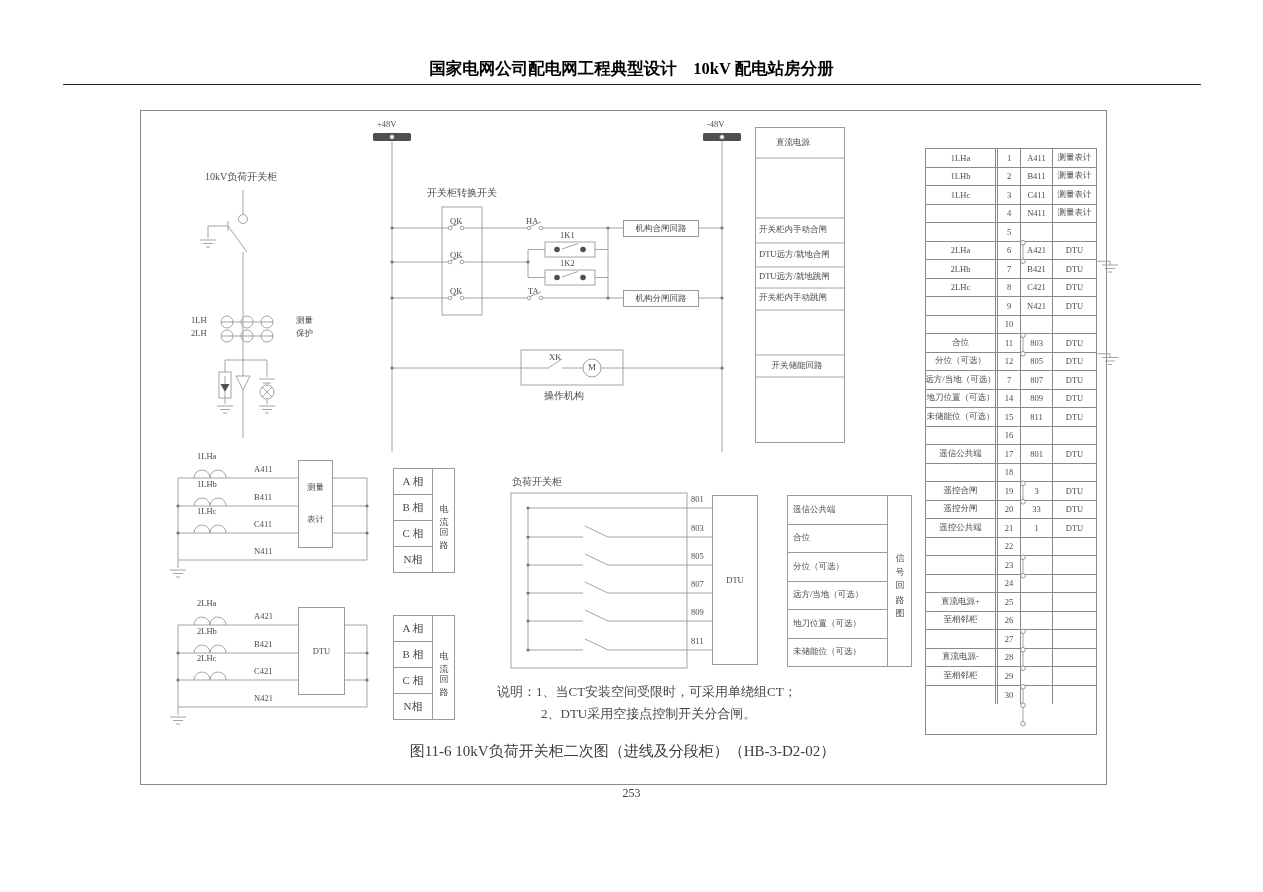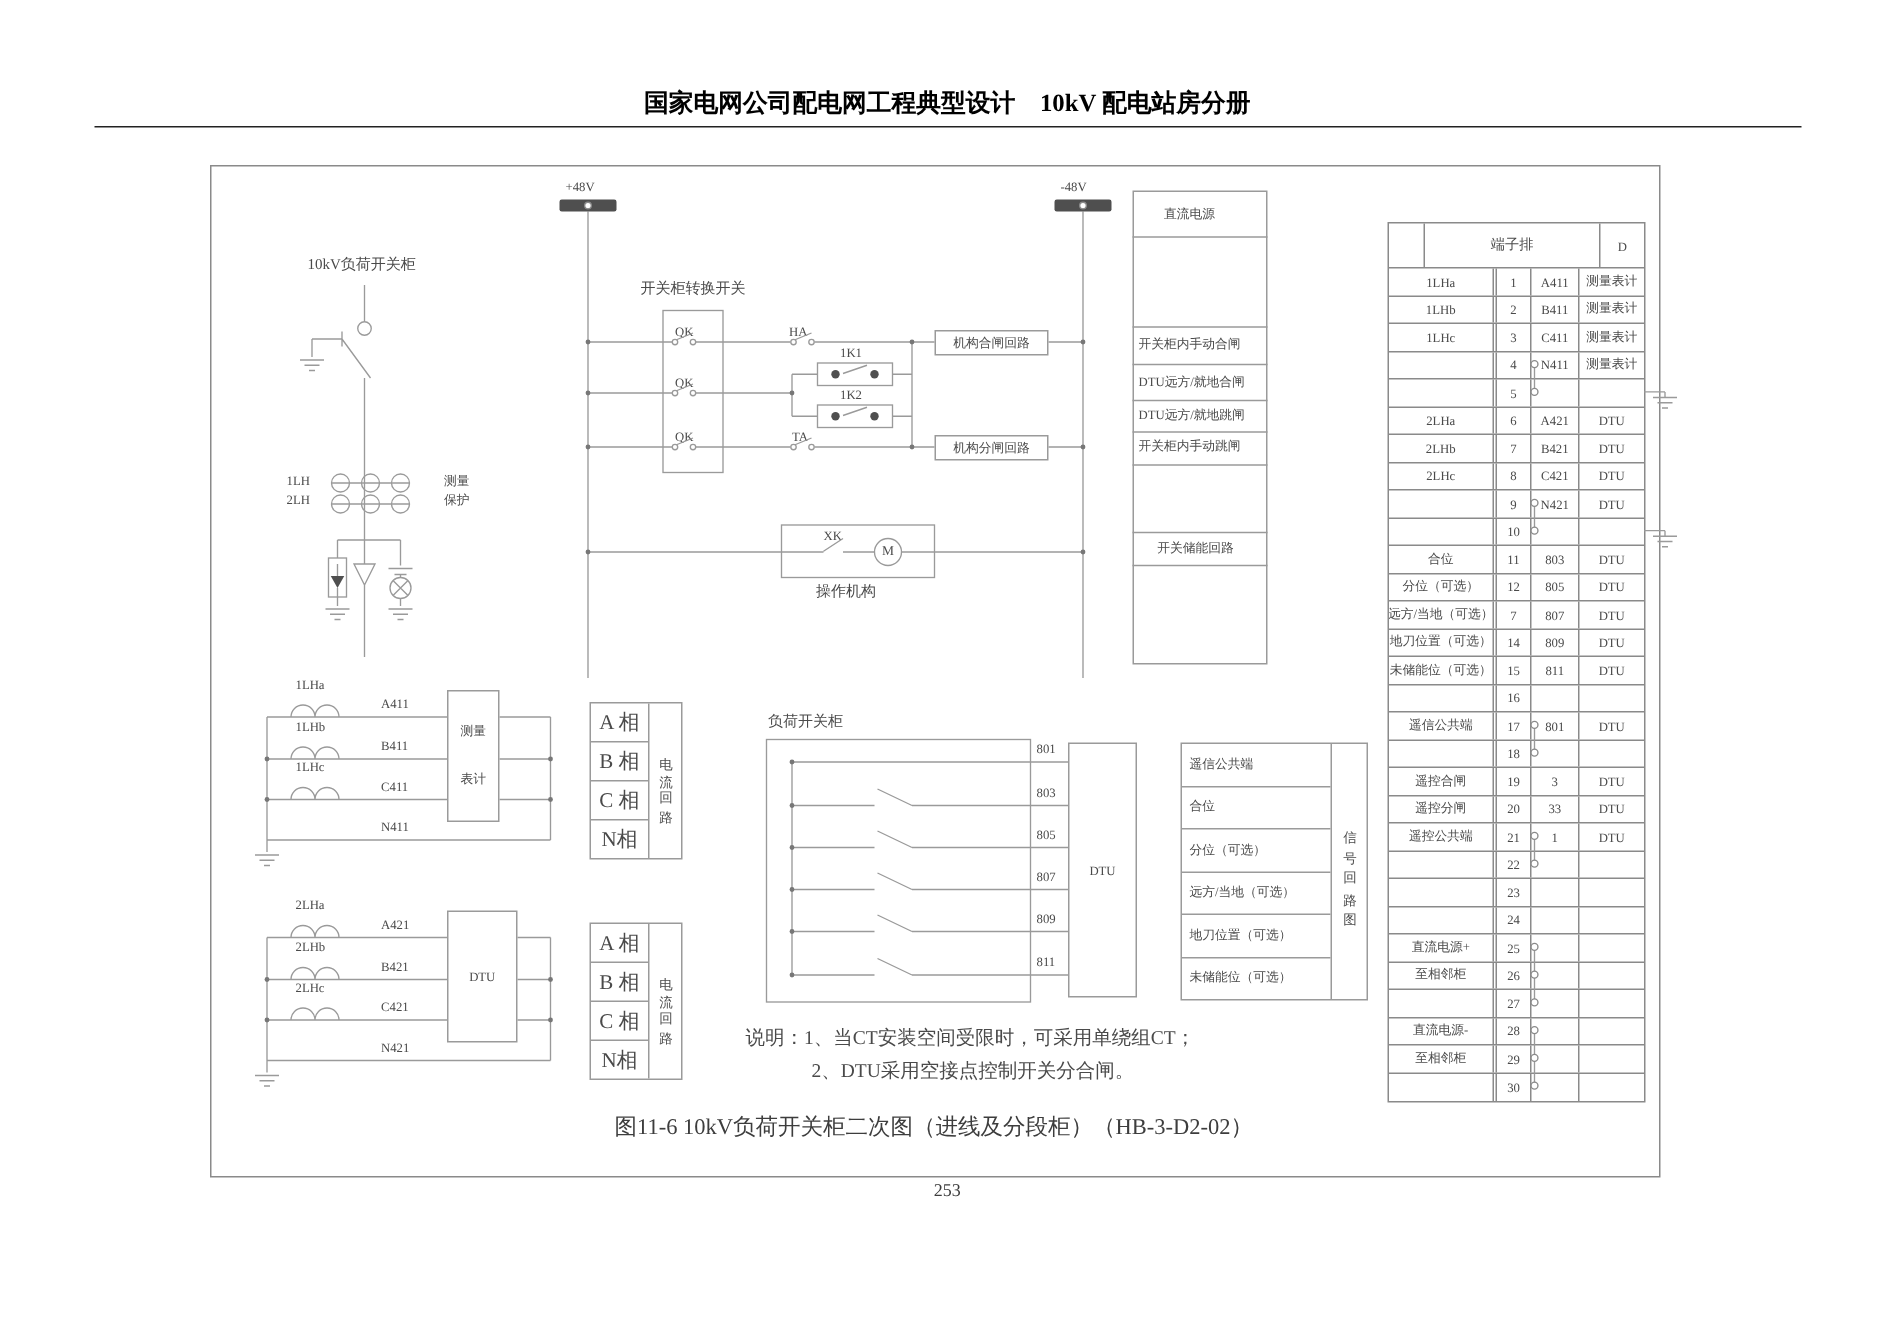--- a/index.html
+++ b/index.html
@@ -42,21 +42,21 @@
            padding-left:5px;font-size:8.5px;box-sizing:border-box;}
   .sig-row:last-of-type{border-bottom:none;}
   .vside{border-left:1px solid #9a9a9a;display:flex;align-items:center;justify-content:center;
          font-size:9px;writing-mode:vertical-lr;text-orientation:upright;box-sizing:border-box;}
   .sig .vside{width:24px;letter-spacing:14px;}
   
   .ph{position:absolute;width:62px;height:105px;border:1px solid #9a9a9a;display:flex;z-index:2;
       box-sizing:border-box;background:#fff;}
   .ph-rows{flex:1;display:flex;flex-direction:column;}
   .ph-row{flex:1;border-bottom:1px solid #9a9a9a;display:flex;align-items:center;
-          justify-content:center;font-size:14px;box-sizing:border-box;}
+          justify-content:center;font-size:11px;box-sizing:border-box;}
   .ph-row:last-of-type{border-bottom:none;}
   .ph .vside{width:22px;letter-spacing:12px;}
   .caption{position:absolute;left:140px;width:965px;top:742px;text-align:center;font-size:15px;
            color:#3d3d3d;z-index:2;}
   .pageno{position:absolute;left:0;right:0;top:786px;text-align:center;font-size:12px;
           color:#3d3d3d;z-index:2;}
 </style>
 </head>
 <body>
 
@@ -213,21 +213,21 @@
   <div class="lbl f8" style="left:450px;top:251px;">QK</div>
   <div class="lbl f8" style="left:450px;top:287px;">QK</div>
   <div class="lbl f8" style="left:526px;top:217px;">HA</div>
   <div class="lbl f8" style="left:528px;top:287px;">TA</div>
   <div class="lbl f8" style="left:560px;top:231px;">1K1</div>
   <div class="lbl f8" style="left:560px;top:259px;">1K2</div>
   <div class="box" style="left:623px;top:220px;width:76px;height:17px;">机构合闸回路</div>
   <div class="box" style="left:623px;top:290px;width:76px;height:17px;">机构分闸回路</div>
   <div class="lbl f8" style="left:549px;top:353px;">XK</div>
   <div class="lbl ctr" style="left:586px;top:362px;width:12px;">M</div>
-  <div class="lbl f10" style="left:544px;top:390px;font-family:Liberation Mono, monospace;">操作机构</div>
+  <div class="lbl f10" style="left:544px;top:390px;">操作机构</div>
 
   <div class="box" style="left:755px;top:127px;width:90px;height:316px;"></div>
   <div class="lbl f8 ctr" style="left:755px;top:138px;width:76px;">直流电源</div>
   <div class="lbl f8" style="left:759px;top:225px;">开关柜内手动合闸</div>
   <div class="lbl f8" style="left:759px;top:250px;">DTU远方/就地合闸</div>
   <div class="lbl f8" style="left:759px;top:272px;">DTU远方/就地跳闸</div>
   <div class="lbl f8" style="left:759px;top:293px;">开关柜内手动跳闸</div>
   <div class="lbl f8 ctr" style="left:755px;top:361px;width:84px;">开关储能回路</div>
 
   <div class="lbl f8" style="left:197px;top:452px;">1LHa</div>
@@ -302,25 +302,20 @@
 
         <div class="sig-row">地刀位置（可选）</div>
 
         <div class="sig-row">未储能位（可选）</div>
 
     </div>
     <div class="vside">信号回路图</div>
   </div>
 
   <div class="tt">
-    <div class="tt-head">
-      <div class="c1"></div>
-      <div class="c2">端子排</div>
-      <div class="c3">D</div>
-    </div>
 
       <div class="tt-row">
         <div class="tt-la">1LHa</div>
         <div class="tt-n">1</div>
         <div class="tt-w">A411</div>
         <div class="tt-d">测量表计</div>
       </div>
 
       <div class="tt-row">
         <div class="tt-la">1LHb</div>

